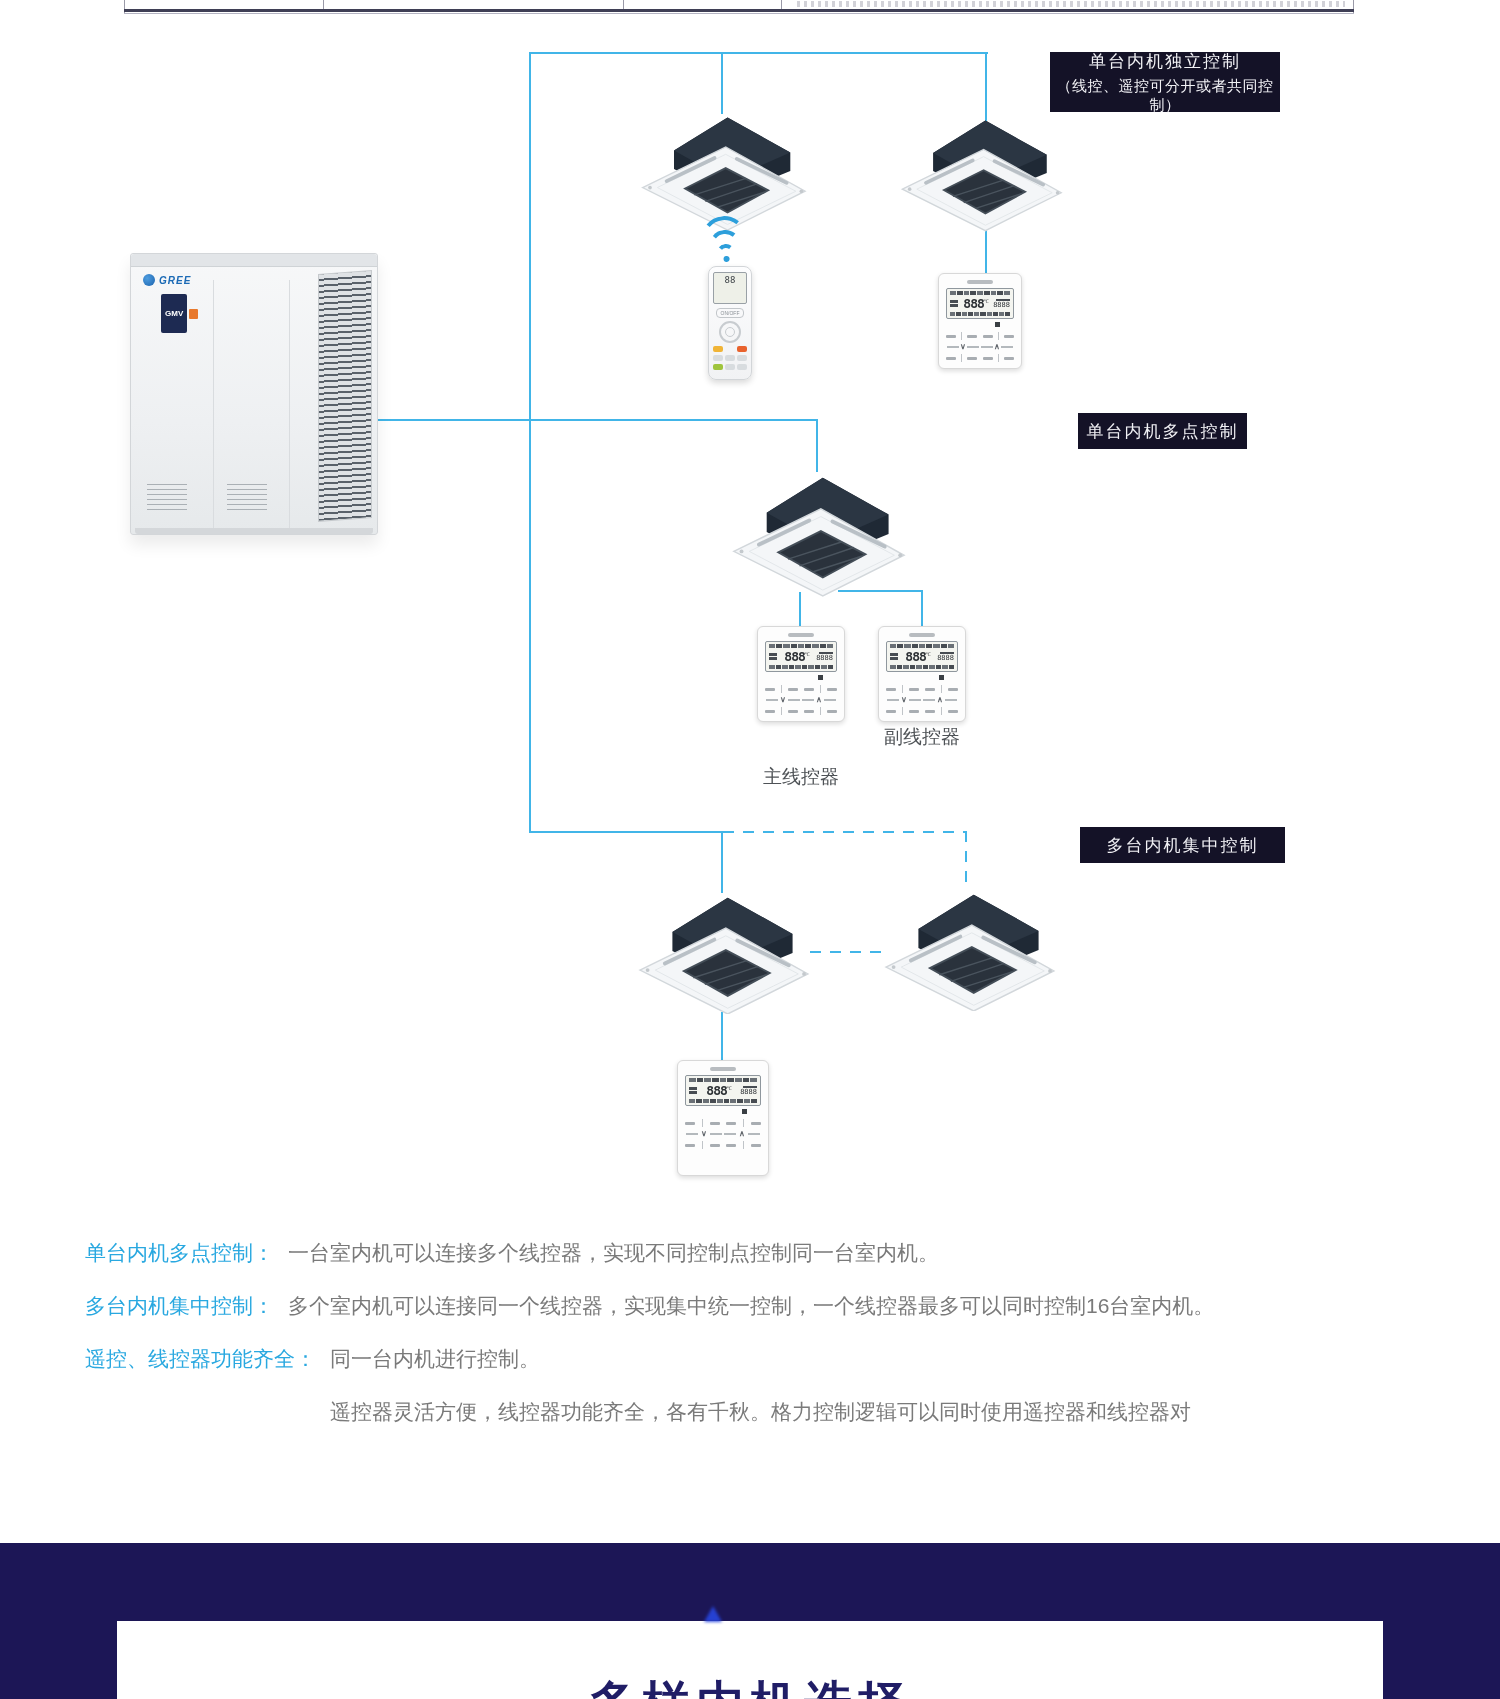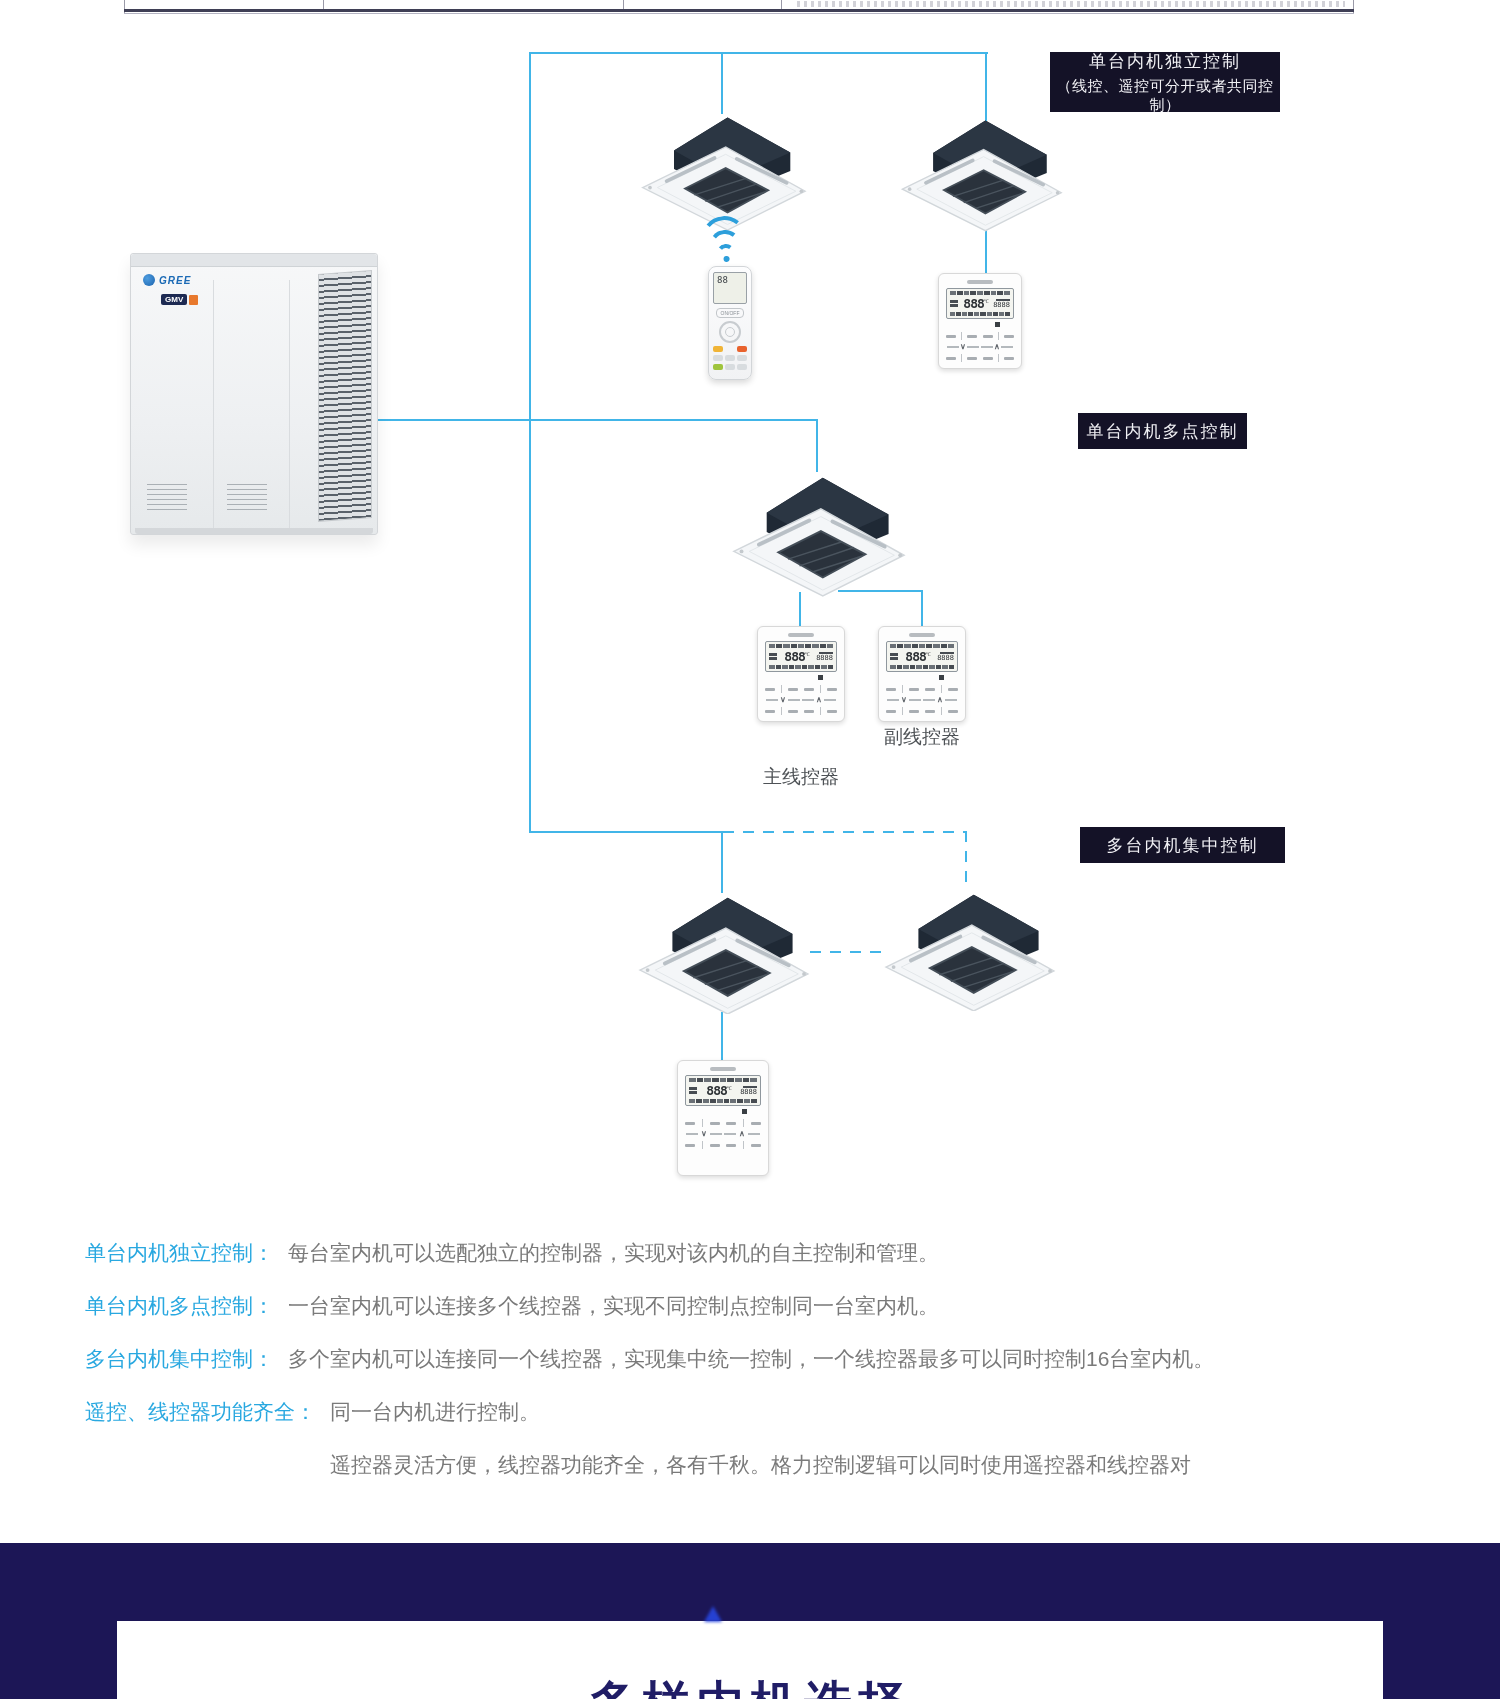--- a/index.html
+++ b/index.html
@@ -32,41 +32,41 @@
   .odu .topcap{position:absolute;left:0;right:0;top:0;height:12px;background:#e2e5e8;border-bottom:1px solid #cfd3d6;border-radius:3px 3px 0 0;}
   .odu .seam{position:absolute;top:26px;bottom:6px;width:1px;background:#d9dcdf;}
   .odu .seam.s1{left:82px}.odu .seam.s2{left:158px}
   .odu .grille{position:absolute;right:5px;top:18px;width:52px;bottom:14px;
        background:repeating-linear-gradient(0deg,#59616a 0 2px,#dfe2e5 2px 6px);
        border:1px solid #c6cacd;transform:skewY(-4deg);}
   .odu .brandrow{position:absolute;left:12px;top:20px;display:flex;align-items:center;gap:4px;}
   .odu .gree-dot{width:12px;height:12px;border-radius:50%;background:radial-gradient(circle at 35% 35%,#4d9de0,#1b62ad);}
   .odu .gree-txt{font-size:10px;font-weight:bold;font-style:italic;color:#1b6ab5;letter-spacing:1px;}
   .odu .badges{position:absolute;left:30px;top:40px;display:flex;gap:2px;align-items:center;}
-  .odu .badge-gmv{background:#1d2a52;color:#fff;font-size:8px;font-weight:bold;padding:1px 4px;border-radius:2px;}
+  .odu .badge-gmv{background:#1d2a52;color:#fff;font-size:8px;font-weight:bold;padding:15px 4px;border-radius:2px;}
   .odu .badge-orange{width:9px;height:10px;background:#e8792d;border-radius:1px;}
   .odu .vent{position:absolute;width:40px;height:26px;background:repeating-linear-gradient(0deg,#aab0b5 0 1px,transparent 1px 5px);}
   .odu .vent.v1{left:16px;bottom:24px}.odu .vent.v2{left:96px;bottom:24px}
   .odu .base{position:absolute;left:4px;right:4px;bottom:0;height:6px;background:#d4d7da;border-radius:0 0 3px 3px;}
 
   
   .wifi{position:absolute;left:700px;top:226px;width:50px;height:36px;z-index:3;transform:rotate(-6deg);}
   .wifi i{position:absolute;left:50%;bottom:0;transform:translateX(-50%);border:4px solid #2d9fdb;
           border-color:#2d9fdb transparent transparent transparent;border-radius:50%;}
   .wifi i.a1{width:38px;height:38px;}
   .wifi i.a2{width:24px;height:24px;}
   .wifi i.a3{width:10px;height:10px;}
   .wifi b{position:absolute;left:50%;bottom:0;transform:translateX(-50%);width:6px;height:6px;border-radius:50%;background:#2d9fdb;}
 
   
   .remote{position:absolute;left:708px;top:266px;width:44px;height:114px;z-index:3;
           background:linear-gradient(180deg,#fdfdfe,#f1f2f4);border:1px solid #d2d5d8;border-radius:8px;
           box-shadow:0 3px 6px rgba(0,0,0,.15);padding:5px 4px;box-sizing:border-box;}
   .remote .rlcd{height:32px;border:1px solid #99a0a6;background:#eef0e8;border-radius:2px;
-          font-family:"DejaVu Sans Mono",monospace;font-size:9px;color:#3a3f44;text-align:left;padding:2px 3px;box-sizing:border-box;}
+          font-family:"DejaVu Sans Mono",monospace;font-size:9px;color:#3a3f44;text-align:center;padding:2px 3px;box-sizing:border-box;}
   .remote .ronoff{margin:4px auto 3px;width:26px;height:8px;border:1px solid #c2c6ca;border-radius:4px;
           font-size:5px;color:#8a9096;text-align:center;line-height:8px;}
   .remote .rpad{margin:1px auto;width:18px;height:18px;border:2px solid #c8ccd0;border-radius:50%;position:relative;}
   .remote .rpad b{position:absolute;left:50%;top:50%;transform:translate(-50%,-50%);width:8px;height:8px;border:1px solid #c8ccd0;border-radius:50%;}
   .remote .rchips{display:flex;justify-content:space-between;margin-top:3px;}
   .remote .rchips i{width:10px;height:6px;border-radius:2px;background:#d8dcdf;}
   .remote .rchips i.y{background:#f0b437}.remote .rchips i.o{background:#e8622d}.remote .rchips i.g{background:#9fc43d}
 
   
   .wc{position:absolute;z-index:3;background:#fdfdfd;border:1px solid #d8d8d8;border-radius:6px;
@@ -550,26 +550,20 @@
 
   <div class="callout" style="left:1050px;top:52px;width:230px;height:60px;">
     <div class="l1">单台内机独立控制</div>
     <div class="l2">（线控、遥控可分开或者共同控制）</div>
   </div>
   <div class="callout single" style="left:1078px;top:413px;width:169px;height:36px;">单台内机多点控制</div>
   <div class="callout single" style="left:1080px;top:827px;width:205px;height:36px;">多台内机集中控制</div>
 
   <div class="descs">
     <div class="drow">
-      <span class="term">单台内机独立控制：</span>
-      <div class="body">
-          <span>每台室内机可以选配独立的控制器，实现对该内机的自主控制和管理。</span>
-        </div>
-    </div>
-    <div class="drow">
       <span class="term">单台内机多点控制：</span>
       <div class="body">
           <span>一台室内机可以连接多个线控器，实现不同控制点控制同一台室内机。</span>
         </div>
     </div>
     <div class="drow">
       <span class="term">多台内机集中控制：</span>
       <div class="body">
           <span>多个室内机可以连接同一个线控器，实现集中统一控制，一个线控器最多可以同时控制16台室内机。</span>
         </div>

